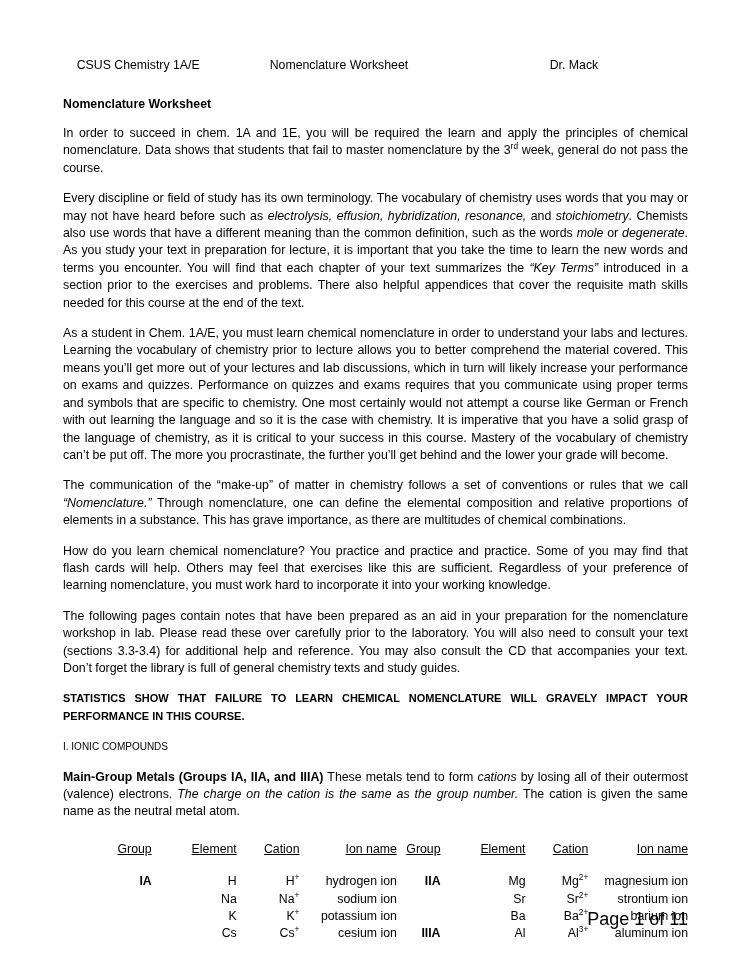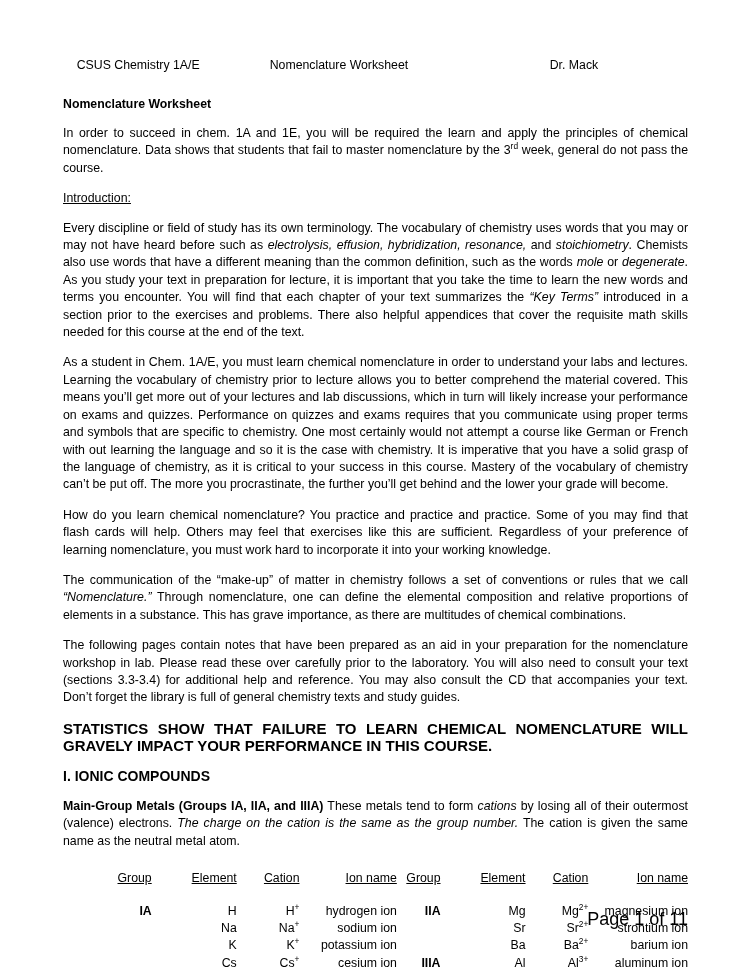--- a/index.html
+++ b/index.html
@@ -55,31 +55,31 @@
 
   .sect-underline {
     font-size: 12.35px;
     line-height: 17.4px;
     text-decoration: underline;
     margin: 0 0 12px 0;
     display: block;
   }
 
   p.allcaps-bold {
-    font-size: 15px;
+    font-size: 11px;
     line-height: 17.4px;
     font-weight: bold;
     text-align: justify;
     margin: 0 0 13px 0;
   }
 
   h2.section-heading {
-    font-size: 14px;
-    line-height: 17.4px;
-    font-weight: bold;
+    font-size: 10px;
+    line-height: 17.4px;
+    font-weight: normal;
     margin: 0 0 13px 0;
   }
 
   i, em { font-style: italic; }
   b, strong { font-weight: bold; }
   sup {
     font-size: 0.68em;
     vertical-align: super;
     line-height: 0;
   }
@@ -125,29 +125,28 @@
 <div class="page">
 
   <div class="doc-header">
     <span class="seg-course">CSUS Chemistry 1A/E</span><span class="seg-title">Nomenclature Worksheet</span><span class="seg-author">Dr. Mack</span>
   </div>
 
   <div class="doc-subtitle">Nomenclature Worksheet</div>
 
   <p class="body"><span>In order to succeed in chem. 1A and 1E, you will be required the learn and apply the principles of chemical nomenclature. Data shows that students that fail to master nomenclature by the 3</span><sup>rd</sup><span> week, general do not pass the course.</span></p>
 
-  <span class="sect-underline">Introduction:</span>
 
   <p class="body"><span>Every discipline or field of study has its own terminology. The vocabulary of chemistry uses words that you may or may not have heard before such as </span><i>electrolysis, effusion, hybridization, resonance,</i><span> and </span><i>stoichiometry</i><span>. Chemists also use words that have a different meaning than the common definition, such as the words </span><i>mole</i><span> or </span><i>degenerate</i><span>. As you study your text in preparation for lecture, it is important that you take the time to learn the new words and terms you encounter. You will find that each chapter of your text summarizes the </span><i>“Key Terms”</i><span> introduced in a section prior to the exercises and problems. There also helpful appendices that cover the requisite math skills needed for this course at the end of the text.</span></p>
 
   <p class="body">As a student in Chem. 1A/E, you must learn chemical nomenclature in order to understand your labs and lectures. Learning the vocabulary of chemistry prior to lecture allows you to better comprehend the material covered. This means you’ll get more out of your lectures and lab discussions, which in turn will likely increase your performance on exams and quizzes. Performance on quizzes and exams requires that you communicate using proper terms and symbols that are specific to chemistry. One most certainly would not attempt a course like German or French with out learning the language and so it is the case with chemistry. It is imperative that you have a solid grasp of the language of chemistry, as it is critical to your success in this course. Mastery of the vocabulary of chemistry can’t be put off.  The more you procrastinate, the further you’ll get behind and the lower your grade will become.</p>
 
+  <p class="body"><span>The communication of the “make-up” of matter in chemistry follows a set of conventions or rules that we call </span><i>“Nomenclature.”</i><span> Through nomenclature, one can define the elemental composition and relative proportions of elements in a substance. This has grave importance, as there are multitudes of chemical combinations.</span></p>
+
   <p class="body">How do you learn chemical nomenclature? You practice and practice and practice. Some of you may find that flash cards will help. Others may feel that exercises like this are sufficient. Regardless of your preference of learning nomenclature, you must work hard to incorporate it into your working knowledge.</p>
-
-  <p class="body"><span>The communication of the “make-up” of matter in chemistry follows a set of conventions or rules that we call </span><i>“Nomenclature.”</i><span> Through nomenclature, one can define the elemental composition and relative proportions of elements in a substance. This has grave importance, as there are multitudes of chemical combinations.</span></p>
 
   <p class="body">The following pages contain notes that have been prepared as an aid in your preparation for the nomenclature workshop in lab. Please read these over carefully prior to the laboratory. You will also need to consult your text (sections 3.3-3.4) for additional help and reference. You may also consult the CD that accompanies your text. Don’t forget the library is full of general chemistry texts and study guides.</p>
 
   <p class="allcaps-bold">STATISTICS SHOW THAT FAILURE TO LEARN CHEMICAL NOMENCLATURE WILL GRAVELY IMPACT YOUR PERFORMANCE IN THIS COURSE.</p>
 
   <h2 class="section-heading">I. IONIC COMPOUNDS</h2>
 
   <p class="body tight"><b>Main-Group Metals (Groups IA, IIA, and IIIA)</b><span> These metals tend to form </span><i>cations</i><span> by losing all of their outermost (valence) electrons.  </span><i>The charge on the cation is the same as the group number.</i><span>  The cation is given the same name as the neutral metal atom.</span></p>
 
   <table class="ion-table">

